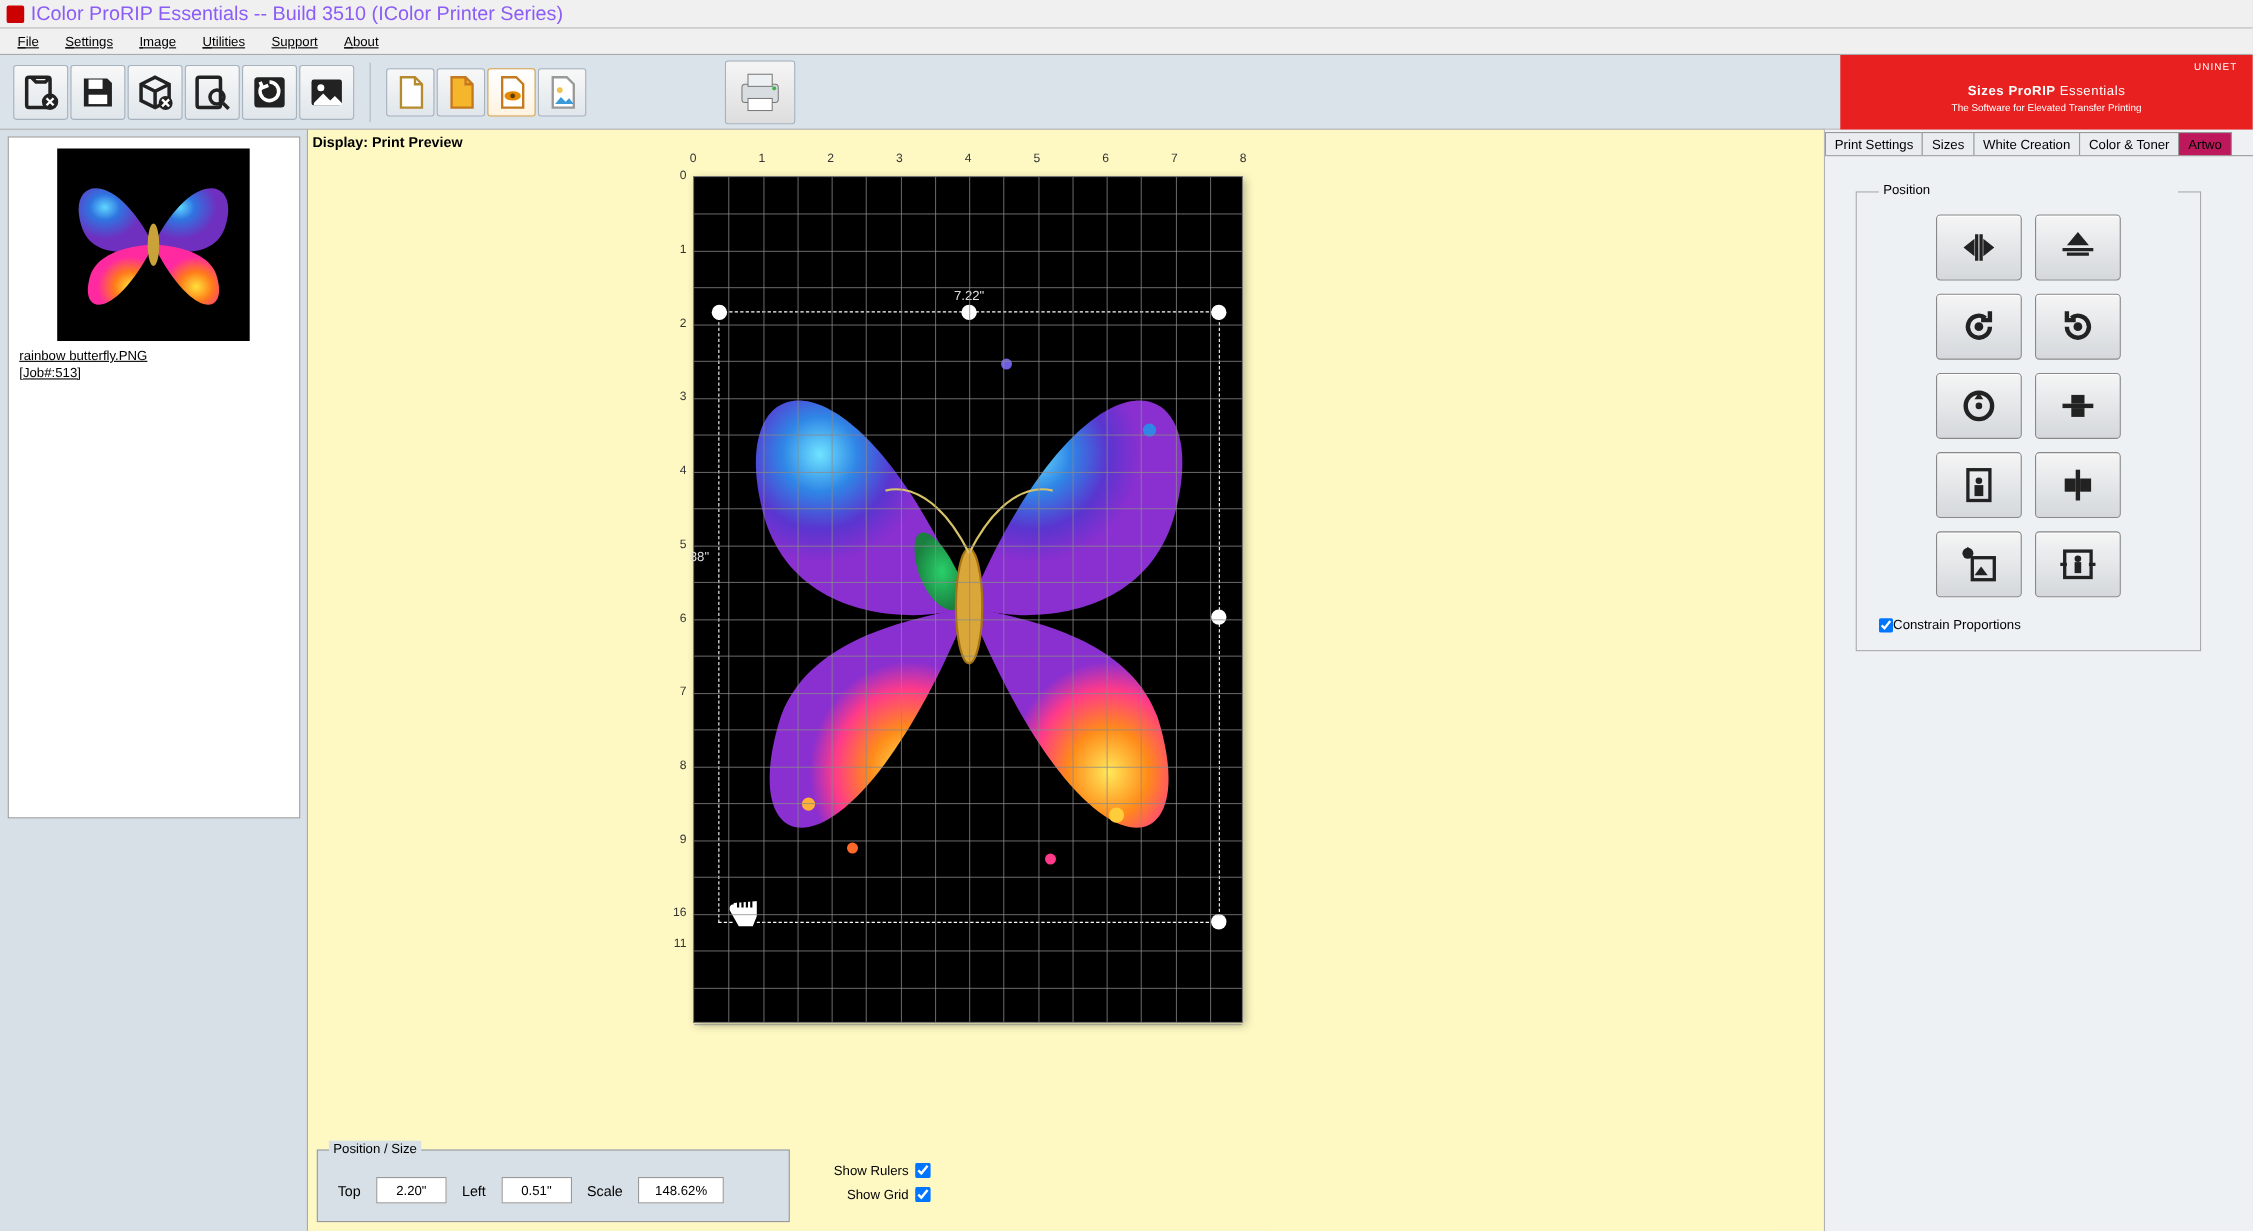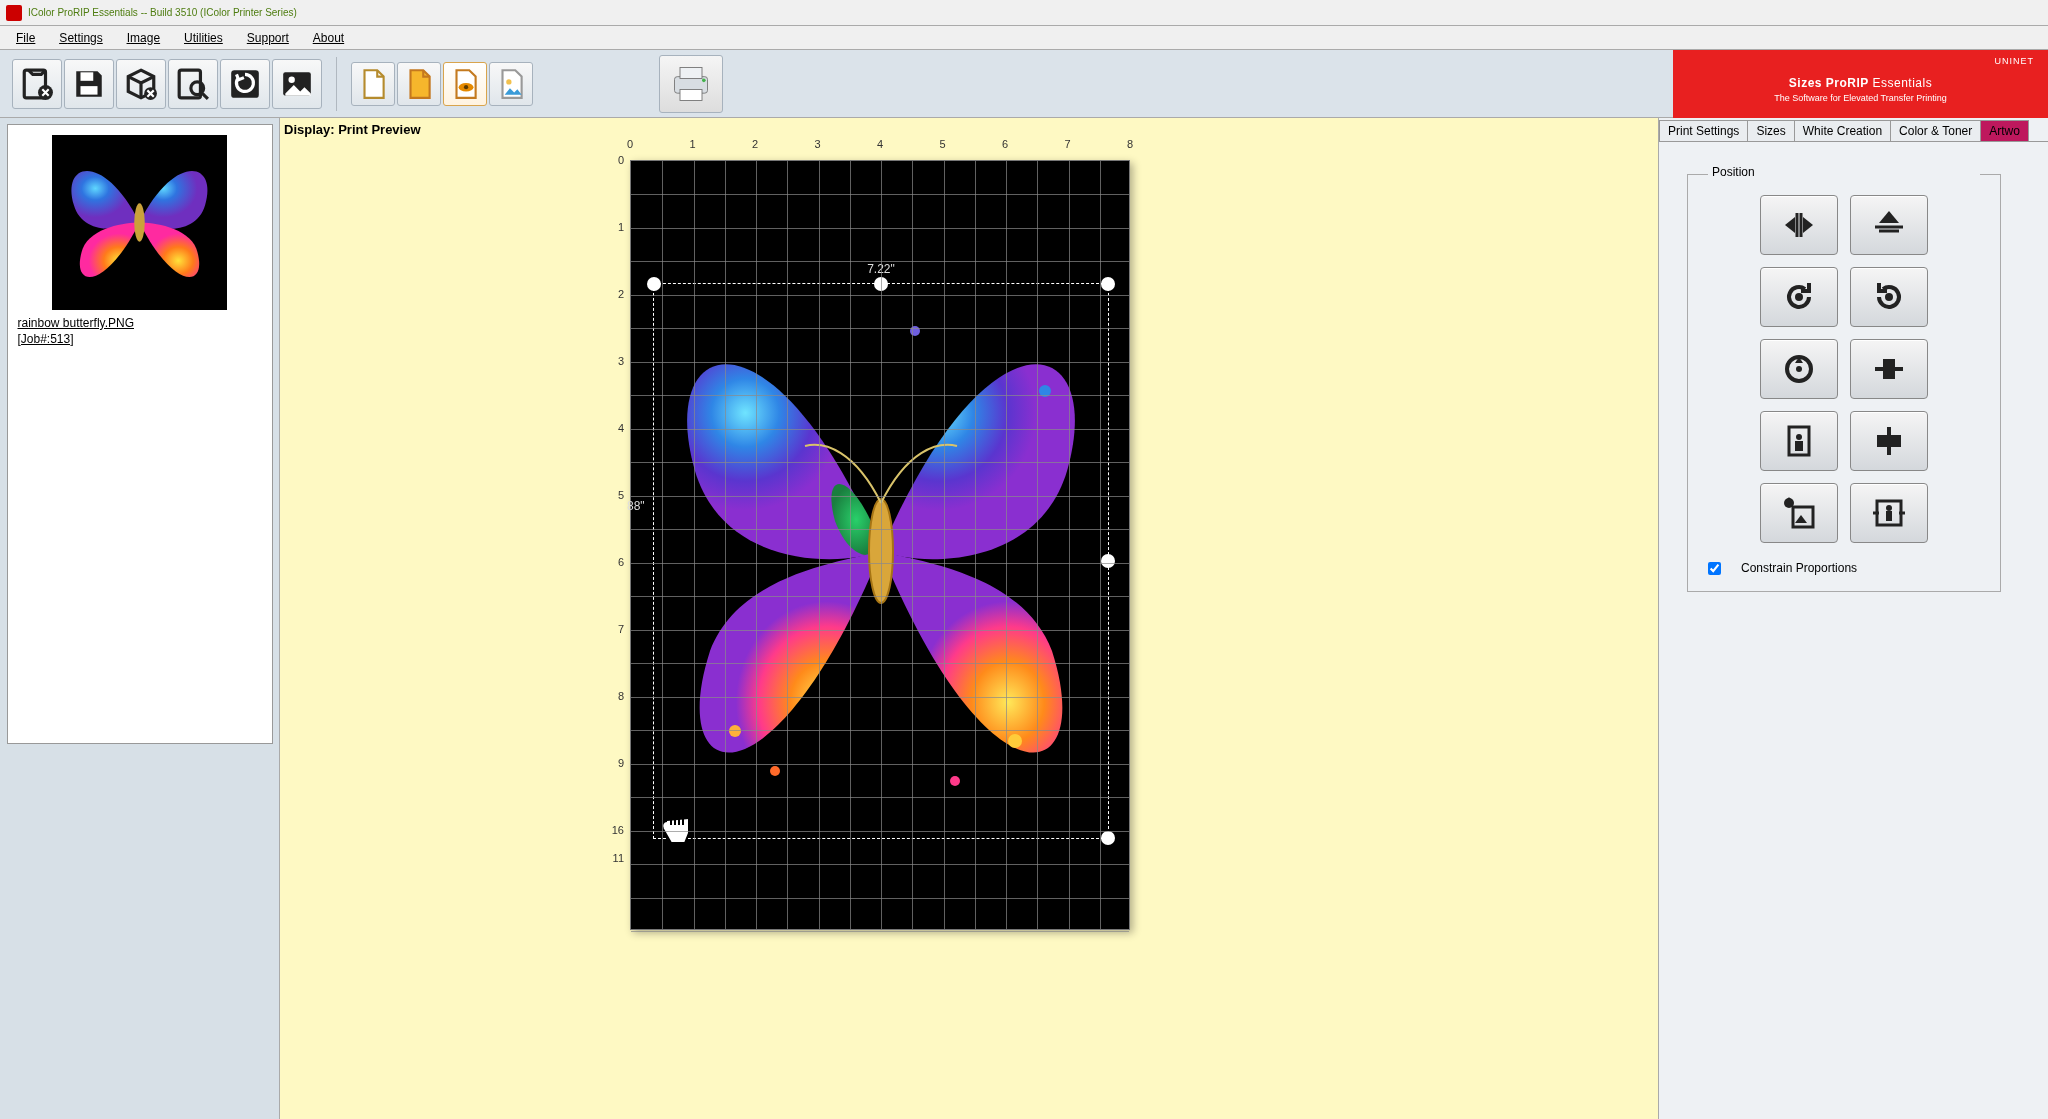--- a/index.html
+++ b/index.html
@@ -1,20 +1,20 @@
 <!DOCTYPE html>
 <html><head>
 <meta charset="utf-8">
 <style>
   *{box-sizing:border-box;margin:0;padding:0;font-family:"Segoe UI",Tahoma,sans-serif;font-size:12px;color:#000;}
   html,body{height:100%;}
   body{background:#d7e0e7;overflow:hidden;}
   .titlebar{height:26px;background:#f0f0f0;border-bottom:1px solid #aaa;display:flex;align-items:center;padding:0 6px;}
   .titlebar .app-icon{width:16px;height:16px;background:#cc0000;margin-right:6px;border-radius:2px;}
-  .titlebar span{font-size:10px;color:#4d7c0f;}
+  .titlebar span{font-size:18px;color:#8b5cf6;}
   .menubar{height:24px;background:#f0f0f0;border-bottom:1px solid #aaa;display:flex;align-items:center;padding:0 4px;gap:0;text-decoration:underline;}
   .menubar .menu-item{padding:3px 12px;cursor:default;}
   .menubar .menu-item span.ul{text-decoration:underline;}
   .toolbar{height:68px;background:#dbe3ea;border-bottom:1px solid #aaa;display:flex;align-items:center;padding:0 12px;gap:6px;position:relative;}
   .toolbar .btn-group{display:flex;gap:2px;align-items:center;}
   .toolbar .sep{width:1px;height:54px;background:#b0b8c0;margin:0 8px;}
   .tbtn{width:50px;height:50px;display:flex;align-items:center;justify-content:center;border:1px solid #a7b2bd;background:linear-gradient(#f8f8f8,#e0e6eb);border-radius:3px;cursor:pointer;}
   .tbtn.active{background:linear-gradient(#fff,#fff3e0);border:1px solid #d9a44c;}
   .tbtn svg{width:34px;height:34px;}
   .small-tbtn{width:44px;height:44px;}
@@ -57,21 +57,21 @@
 
   .right-panel{width:390px;background:#eef1f4;border-left:1px solid #aaa;display:flex;flex-direction:column;}
   .rtabs{display:flex;border-bottom:1px solid #999;height:24px;background:#eef1f4;}
   .rtab{padding:3px 8px;border:1px solid #999;border-bottom:none;background:#eaedf0;margin-right:-1px;margin-top:2px;cursor:default;white-space:nowrap;font-size:12px;}
   .rtab.active{background:#be185d;}
   .pos-panel{margin:32px 16px 0 28px;border:1px solid #aaa;padding:20px 20px 16px 20px;width:314px;}
   .pos-panel legend{position:relative;top:-30px;left:0;background:#eef1f4;padding:0 4px;font-size:12px;display:inline-block;}
   .btn-grid{display:grid;grid-template-columns:78px 78px;grid-gap:12px;justify-content:center;margin-top:-14px;}
   .pbtn{width:78px;height:60px;border:1px solid #888;background:linear-gradient(#f5f5f5,#d4d8dc);border-radius:4px;box-shadow:0 1px 0 #fff inset;display:flex;align-items:center;justify-content:center;}
   .pbtn svg{width:40px;height:40px;}
-  .constrain-row{margin-top:18px;display:flex;align-items:center;gap:20px;font-size:13px;}
+  .constrain-row{margin-top:18px;display:flex;align-items:center;gap:0;font-size:13px;}
 
   
   .butterfly{position:absolute;inset:0;}
   .butterfly svg{width:100%;height:100%;}
 </style>
 </head>
 <body>
 
 <div class="titlebar">
   <div class="app-icon"></div>
@@ -326,20 +326,41 @@
           <div class="grid-line-h" style="top: 569.13px;"></div>
           <div class="grid-line-h" style="top: 602.609px;"></div>
           <div class="grid-line-h" style="top: 636.087px;"></div>
           <div class="grid-line-h" style="top: 669.565px;"></div>
           <div class="grid-line-h" style="top: 703.043px;"></div>
           <div class="grid-line-h" style="top: 736.522px;"></div>
           <div class="grid-line-h" style="top: 770px;"></div>
         </div>
     </div>
 
+    <div class="bottom-bar">
+      <div class="posSize-box">
+        <legend>Position / Size</legend>
+        <label>Top</label>
+        <input value="2.20&quot;" style="">
+        <label>Left</label>
+        <input value="0.51&quot;" style="">
+        <label>Scale</label>
+        <input style="width: 78px;" value="148.62%">
+      </div>
+      <div class="checks">
+        <div class="row">
+            <span>Show Rulers</span>
+            <input type="checkbox" checked="" style="">
+          </div>
+        <div class="row">
+            <span>Show Grid</span>
+            <input type="checkbox" checked="" style="">
+          </div>
+      </div>
+    </div>
   </div>
 
   <div class="right-panel">
     <div class="rtabs" id="rtabs">
         <div class="rtab">Print Settings</div>
         <div class="rtab">Sizes</div>
         <div class="rtab">White Creation</div>
         <div class="rtab">Color &amp; Toner</div>
         <div class="rtab active">Artwo</div>
       </div>

